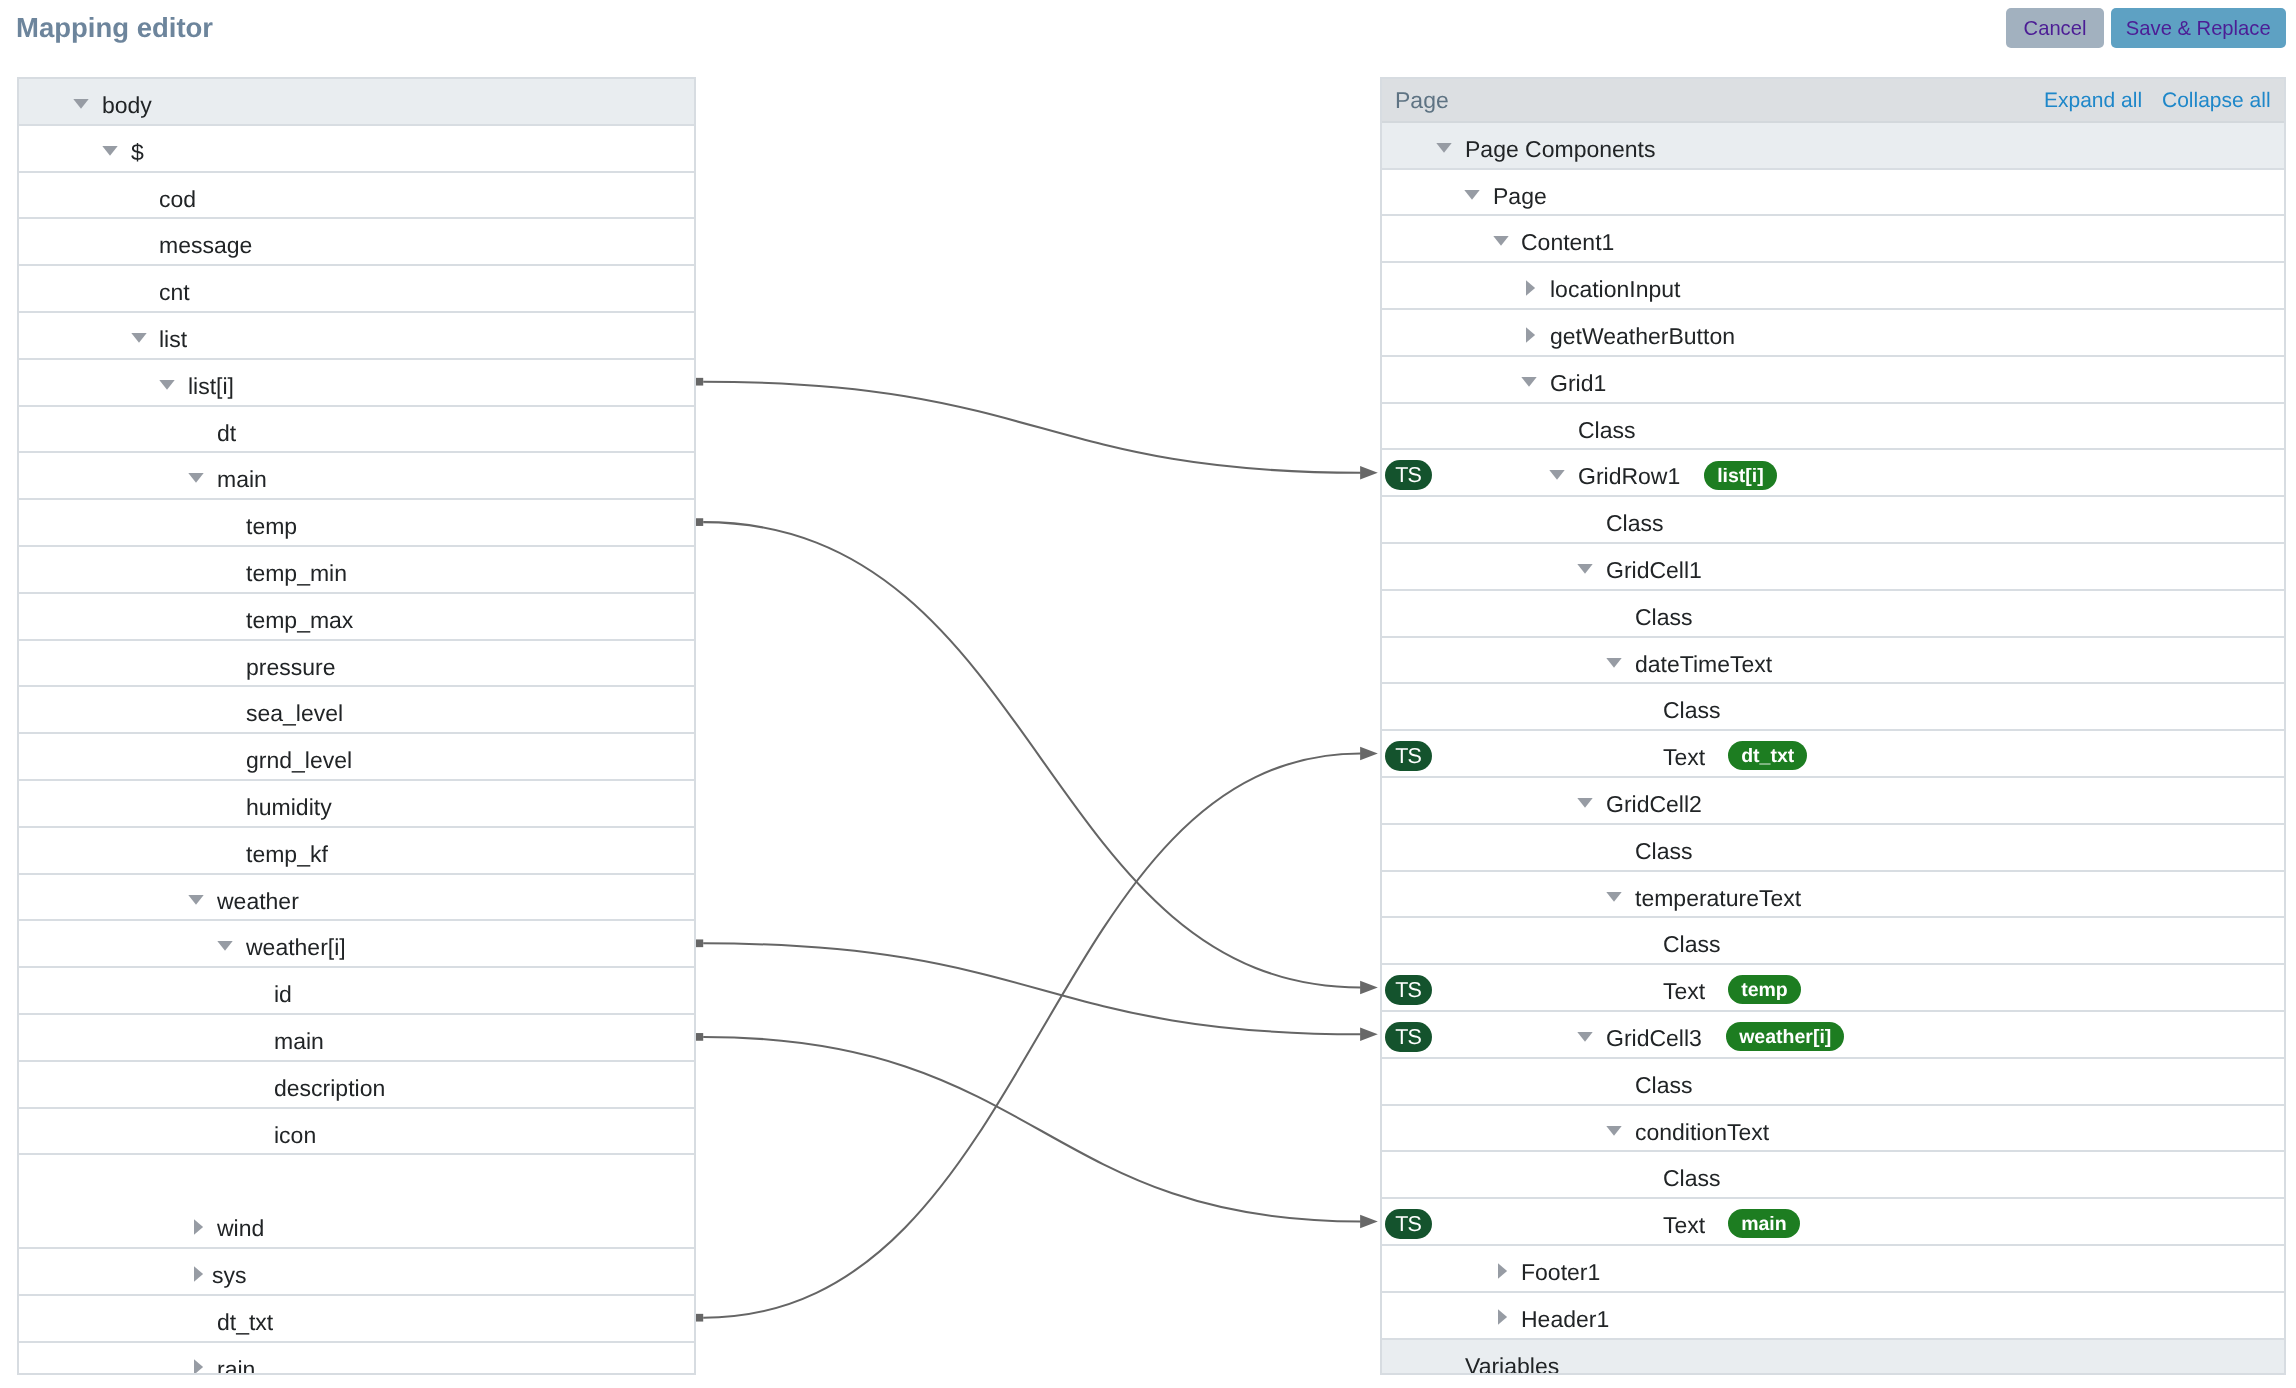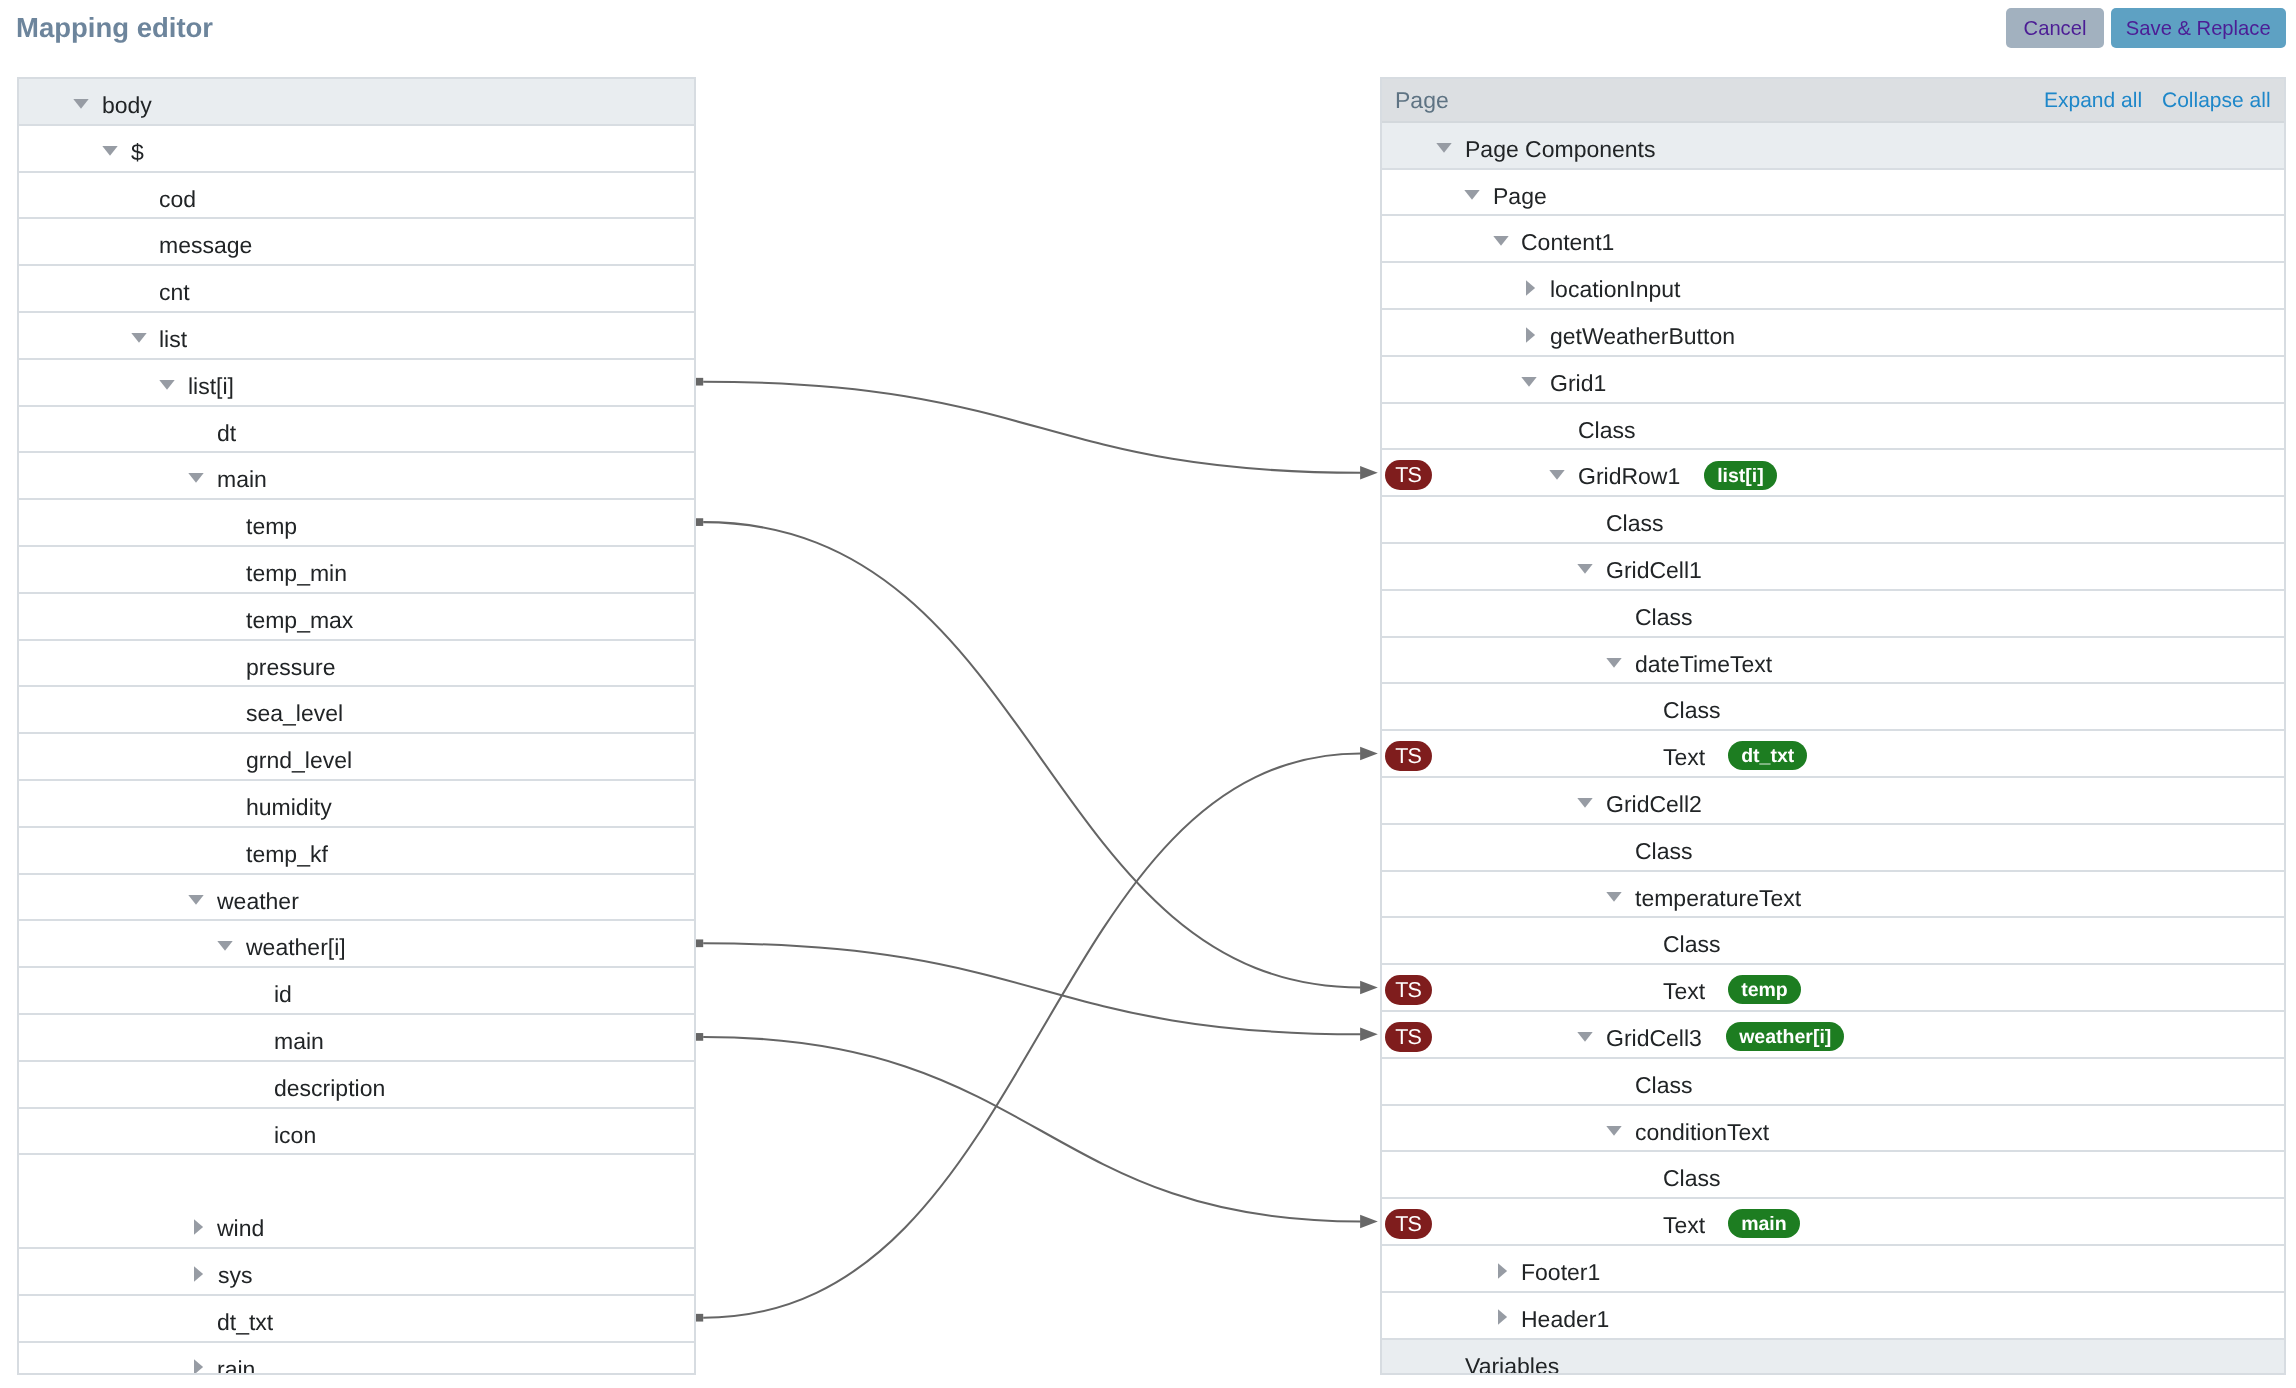--- a/index.html
+++ b/index.html
@@ -35,21 +35,21 @@
   .row.phdr{background:#dcdfe2;border-bottom:2px solid #d3d8dc;}
 
   .lbl{position:absolute;top:0;font-size:23px;color:#212426;white-space:nowrap;}
   .phdr .lbl{color:#5e7383;}
 
   .tri{position:absolute;display:block;}
 
   .links{position:absolute;top:0;font-size:21px;color:#1e87c9;
          white-space:nowrap;cursor:pointer;}
 
-  .ts{position:absolute;left:2.7px;width:47.2px;height:30.2px;border-radius:15.1px;background:#7f1d1d;
+  .ts{position:absolute;left:2.7px;width:47.2px;height:30.2px;border-radius:15.1px;background:#14532d;
       color:#fff;font-size:21.5px;line-height:30.8px;text-align:center;letter-spacing:-0.9px;
       text-indent:-0.9px;}
   .tag{position:absolute;height:29.4px;border-radius:14.7px;background:#1d7d21;color:#fff;
        font-size:19.5px;line-height:30px;text-align:center;font-weight:bold;padding:0 13.2px;
        white-space:nowrap;}
 
   svg.wires{position:absolute;left:0;top:0;width:2296px;height:1388px;pointer-events:none;}
 </style>
 </head>
 <body>
@@ -154,21 +154,21 @@
       <div class="row" style="top: 1123.2px; height: 46.8px;">
         <svg class="tri" width="10" height="16" viewBox="0 0 10 16" style="left: 174.5px; top: 16.5px;">
           <path d="M0 0.3 L0 15.7 L9.1 8 Z" fill="#979ca4"></path>
         </svg>
         <span class="lbl" style="left: 197.8px; top: 0px; line-height: 53px;">wind</span>
       </div>
       <div class="row" style="top: 1170px; height: 46.8px;">
         <svg class="tri" width="10" height="16" viewBox="0 0 10 16" style="left: 174.5px; top: 16.5px;">
           <path d="M0 0.3 L0 15.7 L9.1 8 Z" fill="#979ca4"></path>
         </svg>
-        <span class="lbl" style="left: 199px; top: 0px; line-height: 53px; text-align: center;">sys</span>
+        <span class="lbl" style="left: 193px; top: 0px; line-height: 53px; text-align: center;">sys</span>
       </div>
       <div class="row" style="top: 1216.8px; height: 46.8px;">
         <span class="lbl" style="left: 197.8px; top: 0px; line-height: 53px;">dt_txt</span>
       </div>
       <div class="row" style="top: 1263.6px; height: 46.8px;">
         <svg class="tri" width="10" height="16" viewBox="0 0 10 16" style="left: 174.5px; top: 16.5px;">
           <path d="M0 0.3 L0 15.7 L9.1 8 Z" fill="#979ca4"></path>
         </svg>
         <span class="lbl" style="left: 197.8px; top: 0px; line-height: 53px;">rain</span>
       </div>

